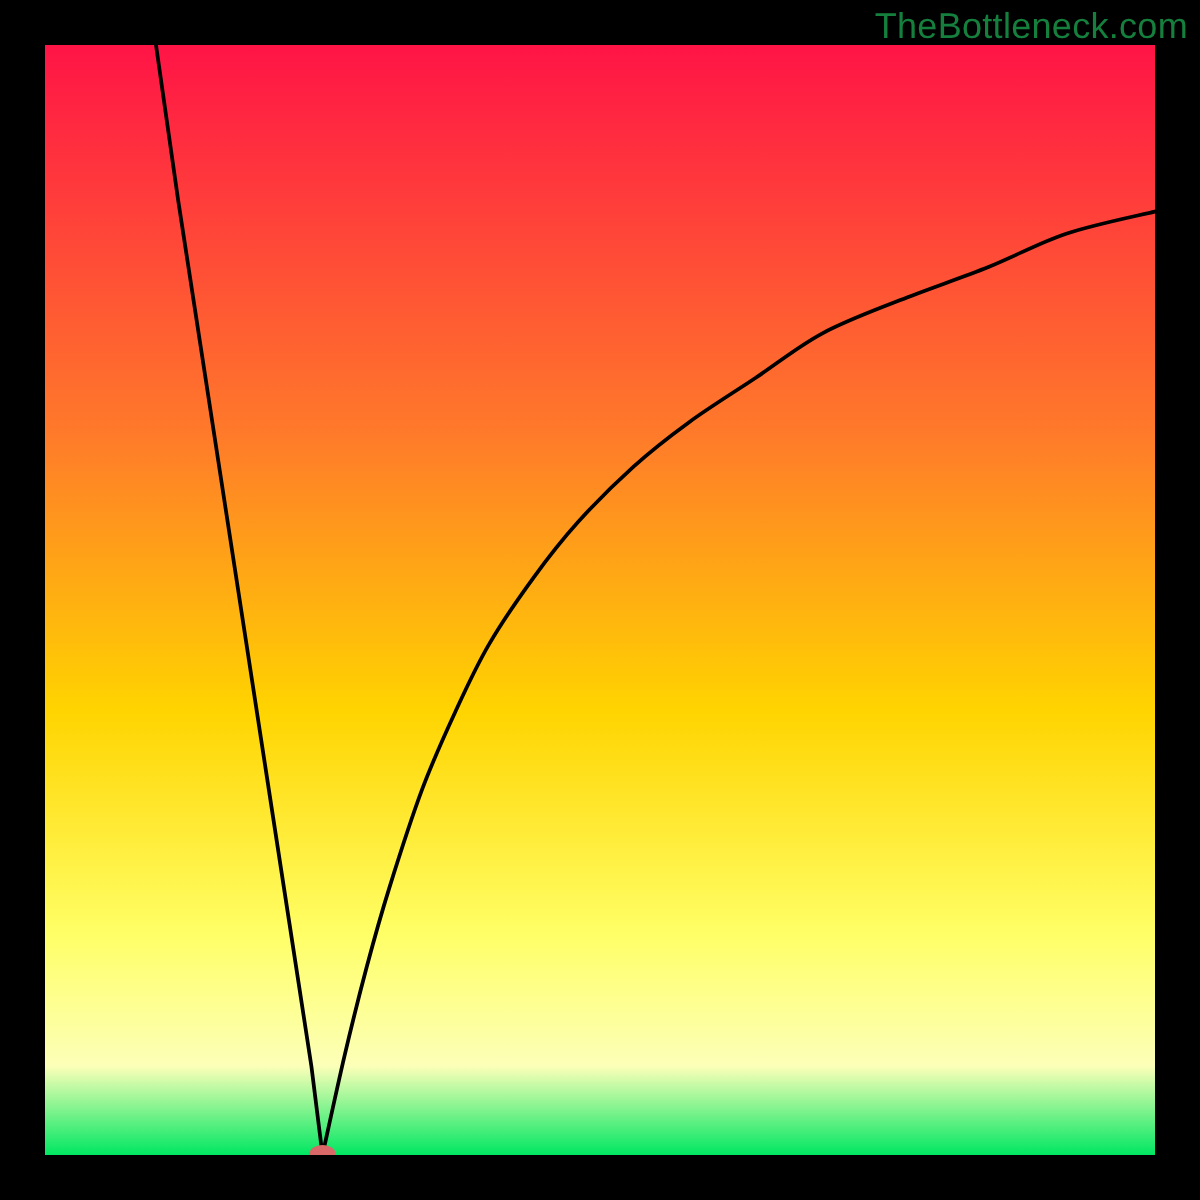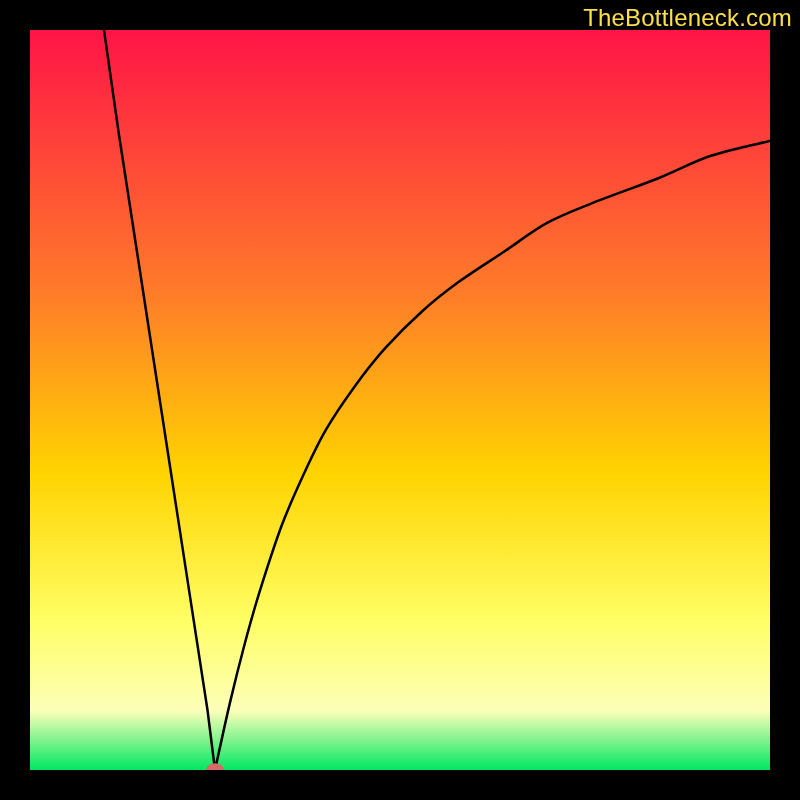--- a/index.html
+++ b/index.html
@@ -22,21 +22,21 @@
     left: 30px;
     top: 30px;
     width: 740px;
     height: 740px;
     box-sizing: border-box;
   }
   .watermark {
     position: absolute;
     top: 4px;
     right: 8px;
-    color: #fde047;
+    color: #15803d;
     font-size: 24px;
     font-weight: 500;
     letter-spacing: 0.2px;
     user-select: none;
   }
   svg { display: block; }
 </style>
 </head>
 <body>
 

